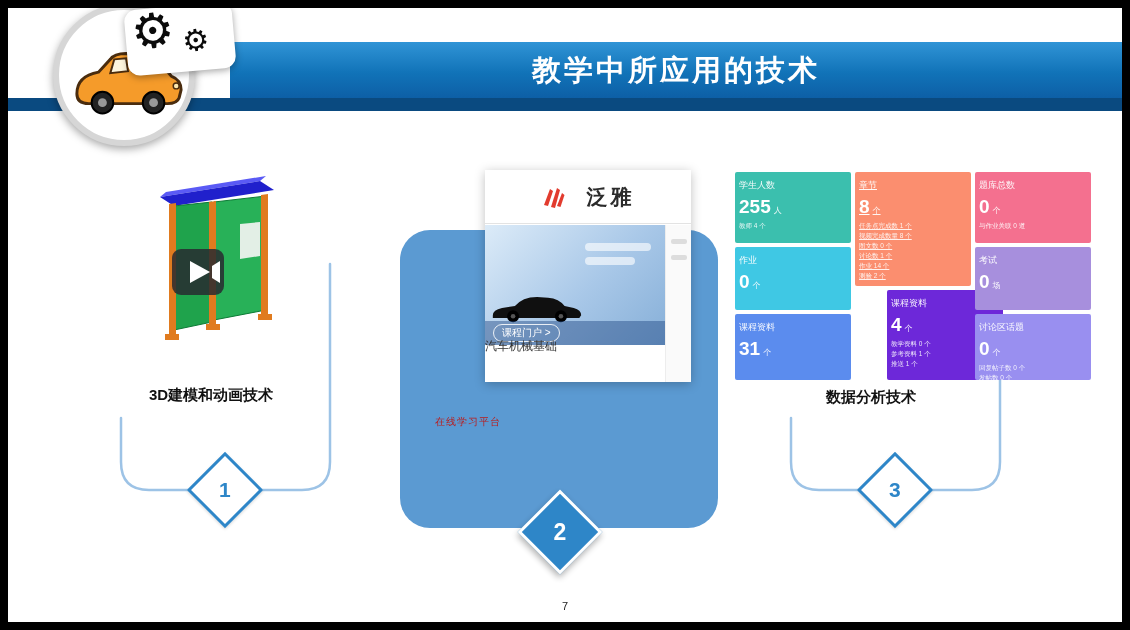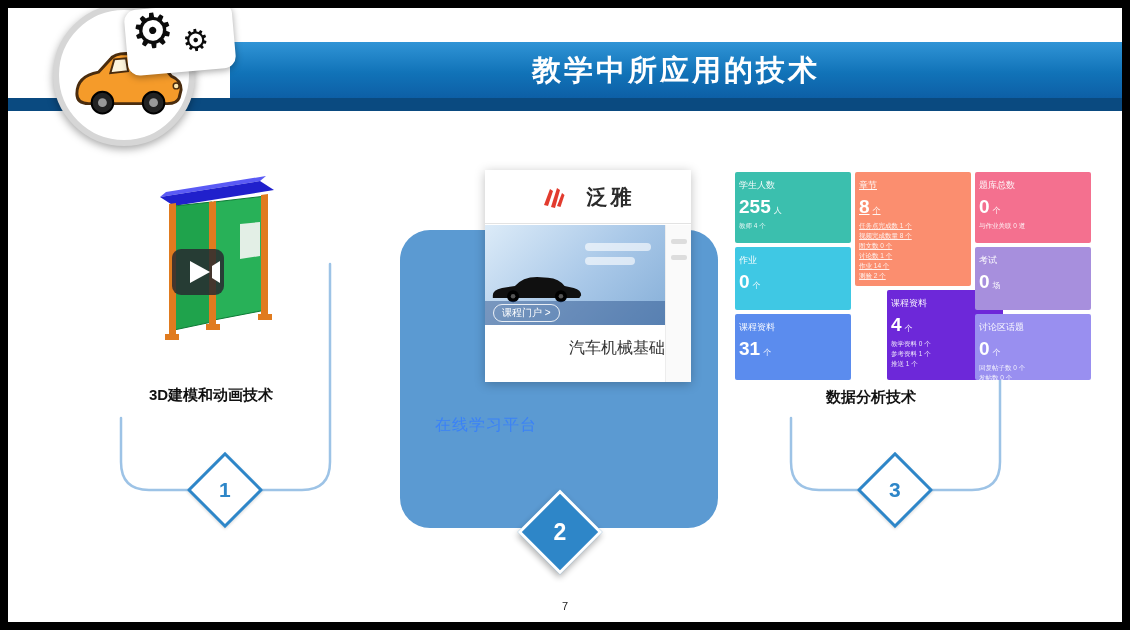--- a/index.html
+++ b/index.html
@@ -34,43 +34,43 @@
   .diamond span { transform:rotate(-45deg); font-size:21px; font-weight:bold; color:#2e86c8; }
   .diamond.d1 { left:190px; top:455px; }
   .diamond.d3 { left:860px; top:455px; }
   .diamond.d2 { left:522px; top:494px; width:60px; height:60px; background:#2e86c8; border:3px solid #fff;
     box-shadow:2px 3px 6px rgba(0,0,0,.3); }
   .diamond.d2 span { color:#fff; font-size:23px; }
 
   .caption { position:absolute; font-size:15px; font-weight:bold; color:#111; text-align:center; z-index:4; }
   .caption.c1 { left:103px; top:378px; width:200px; }
   .caption.c3 { left:763px; top:380px; width:200px; }
-  .caption.c2 { position:absolute; left:427px; top:407px; color:#3b82f6; font-size:16px; font-weight:normal;
+  .caption.c2 { position:absolute; left:427px; top:407px; color:#b91c1c; font-size:10px; font-weight:normal;
     letter-spacing:1px; z-index:4; }
 
   
   .platform-panel { position:absolute; left:392px; top:222px; width:318px; height:298px; background:#5b9ad2;
     border-radius:30px; z-index:2; }
   .platform-card { position:absolute; left:477px; top:162px; width:206px; height:212px; background:#fff;
     box-shadow:0 2px 10px rgba(0,0,0,.25); z-index:3; }
   .brand-row { height:54px; display:flex; align-items:center; justify-content:center; gap:21px;
     border-bottom:1px solid #e3e3e3; }
   .brand-text { font-size:21px; font-weight:bold; color:#2b2b2b; letter-spacing:3px; }
-  .banner { position:absolute; left:0; top:55px; width:180px; height:100px;
+  .banner { position:absolute; left:0; top:55px; width:180px; height:120px;
     background:linear-gradient(135deg,#dcebf8 0%,#a9c8e8 55%,#86afd8 100%); overflow:hidden; }
   .banner-bar { position:absolute; height:8px; background:rgba(255,255,255,.62); border-radius:4px; }
   .banner-bar.b1 { left:100px; top:18px; width:66px; }
   .banner-bar.b2 { left:100px; top:32px; width:50px; }
   .banner-overlay { position:absolute; left:0; bottom:0; width:100%; height:24px; background:rgba(30,70,130,.45); }
   .portal-btn { display:inline-block; margin:3px 0 0 8px; padding:1px 8px; font-size:10px; color:#fff;
     border:1px solid rgba(255,255,255,.85); border-radius:10px; }
   .sports-car { position:absolute; left:6px; bottom:22px; }
   .card-side { position:absolute; right:0; top:55px; width:26px; bottom:0; background:#fafafa; border-left:1px solid #ededed; }
   .side-bar { position:absolute; left:5px; width:16px; height:5px; background:#ddd; border-radius:2px; }
-  .course-name { position:absolute; left:0; top:168px; width:180px; text-align:right; font-size:16px; color:#333; }
+  .course-name { position:absolute; left:0; top:168px; width:180px; text-align:left; font-size:12px; color:#333; }
 
   
   .dashboard { position:absolute; left:727px; top:164px; width:360px; height:208px; z-index:2; }
   .tile { position:absolute; border-radius:2px; padding:7px 4px; color:#fff; overflow:hidden; }
   .tile-title { font-size:9px; opacity:.95; }
   .tile-valrow { margin-top:4px; }
   .tile-value { font-size:19px; font-weight:bold; }
   .tile-unit { font-size:8px; margin-left:3px; opacity:.9; }
   .tile-lines { margin-top:3px; font-size:6.5px; line-height:1.55; opacity:.88; white-space:pre-line; }
   .t0 { left:0;   top:0;    width:116px; height:71px; }

